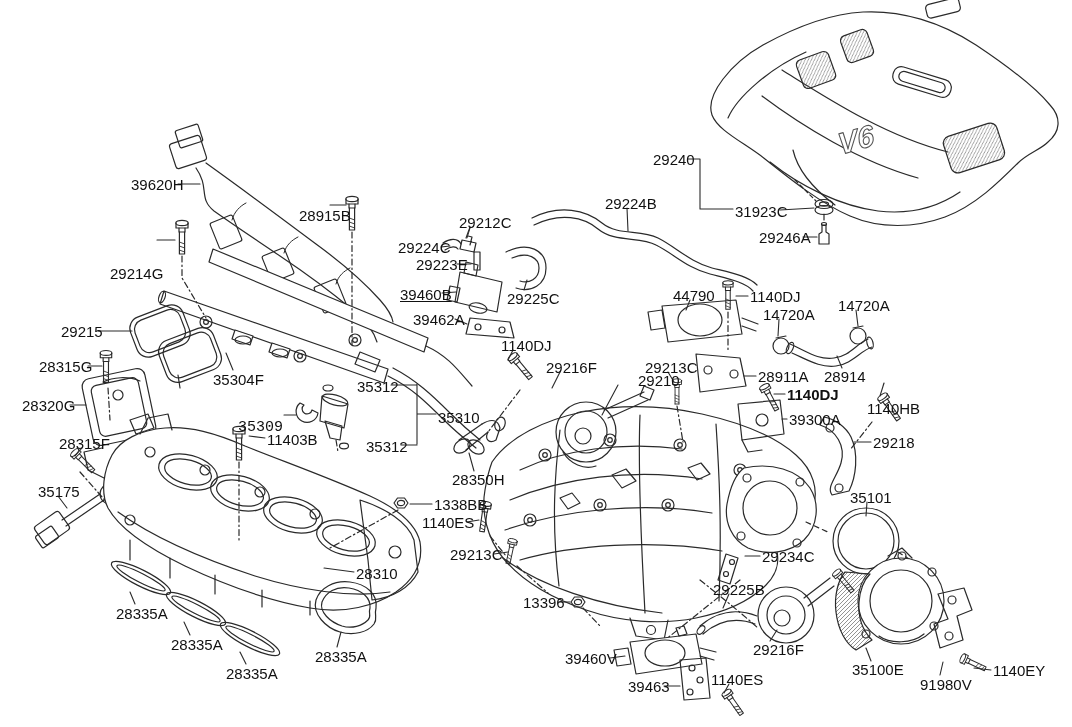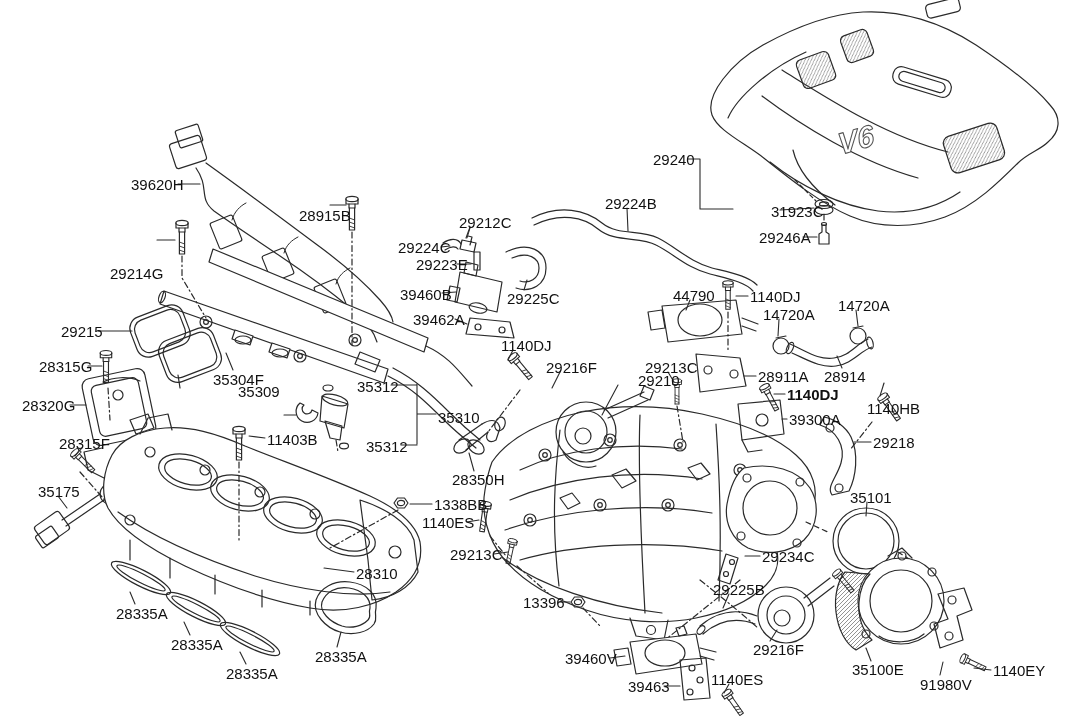--- a/index.html
+++ b/index.html
@@ -420,39 +420,39 @@
 <div id="labels">
       <div class="part-label" style="left: 131px; top: 177px;">39620H</div>
       <div class="part-label" style="left: 283px; top: 208px; margin-left: 16px;">28915B</div>
       <div class="part-label" style="left: 110px; top: 233px; margin-top: 33px;">29214G</div>
       <div class="part-label" style="left: 61px; top: 324px;">29215</div>
       <div class="part-label" style="left: 39px; top: 359px;">28315G</div>
       <div class="part-label" style="left: 22px; top: 398px;">28320G</div>
       <div class="part-label" style="left: 59px; top: 436px;">28315F</div>
       <div class="part-label" style="left: 38px; top: 484px;">35175</div>
       <div class="part-label" style="left: 213px; top: 372px;">35304F</div>
-      <div class="part-label" style="left: 238px; top: 384px;">35309</div>
+      <div class="part-label" style="left: 238px; top: 420px; font-family: Liberation Mono, monospace;">35309</div>
       <div class="part-label" style="left: 267px; top: 432px;">11403B</div>
       <div class="part-label" style="left: 357px; top: 379px;">35312</div>
       <div class="part-label" style="left: 438px; top: 410px;">35310</div>
       <div class="part-label" style="left: 366px; top: 439px;">35312</div>
       <div class="part-label" style="left: 116px; top: 606px;">28335A</div>
       <div class="part-label" style="left: 171px; top: 637px;">28335A</div>
       <div class="part-label" style="left: 226px; top: 666px;">28335A</div>
       <div class="part-label" style="left: 315px; top: 649px;">28335A</div>
       <div class="part-label" style="left: 356px; top: 566px;">28310</div>
       <div class="part-label" style="left: 459px; top: 215px;">29212C</div>
       <div class="part-label" style="left: 398px; top: 240px;">29224C</div>
       <div class="part-label" style="left: 416px; top: 257px;">29223E</div>
-      <div class="part-label" style="left: 400px; top: 287px;">39460B</div>
+      <div class="part-label" style="left: 400px; top: 287px; text-decoration: underline;">39460B</div>
       <div class="part-label" style="left: 413px; top: 312px;">39462A</div>
       <div class="part-label" style="left: 507px; top: 291px;">29225C</div>
       <div class="part-label" style="left: 605px; top: 196px;">29224B</div>
       <div class="part-label" style="left: 653px; top: 152px;">29240</div>
-      <div class="part-label" style="left: 735px; top: 204px; margin-left: 36px;">31923C</div>
+      <div class="part-label" style="left: 735px; top: 204px;">31923C</div>
       <div class="part-label" style="left: 759px; top: 230px;">29246A</div>
       <div class="part-label" style="left: 673px; top: 288px;">44790</div>
       <div class="part-label" style="left: 750px; top: 289px;">1140DJ</div>
       <div class="part-label" style="left: 763px; top: 307px;">14720A</div>
       <div class="part-label" style="left: 838px; top: 298px;">14720A</div>
       <div class="part-label" style="left: 645px; top: 360px;">29213C</div>
       <div class="part-label" style="left: 758px; top: 369px;">28911A</div>
       <div class="part-label" style="left: 824px; top: 369px;">28914</div>
       <div class="part-label" style="left: 867px; top: 387px; margin-top: 14px;">1140HB</div>
       <div class="part-label bold" style="left: 787px; top: 387px;">1140DJ</div>

